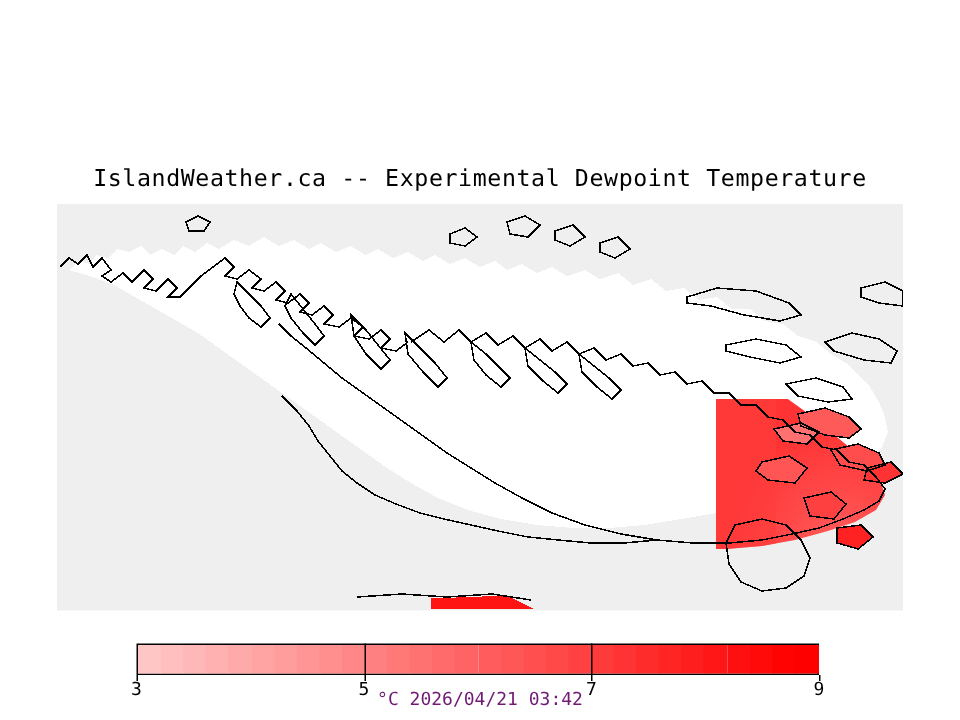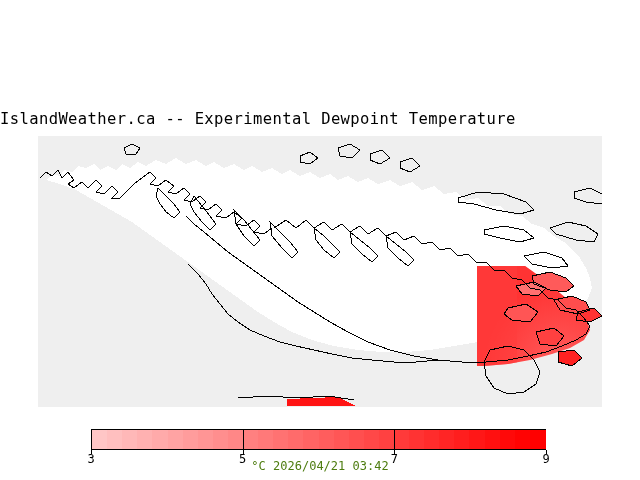--- a/index.html
+++ b/index.html
@@ -21,21 +21,21 @@
     height: 480px;
     background: #ffffff;
   }
 
   
   #map-title {
     position: absolute;
     left: 0;
     top: 110px;
     width: 640px;
-    text-align: left;
+    text-align: center;
     font-family: "DejaVu Sans Mono", "Liberation Mono", monospace;
     font-size: 15.5px;
     letter-spacing: 0.4px;
     color: #000000;
     white-space: nowrap;
   }
 
   
   #map-panel {
     position: absolute;
@@ -99,21 +99,21 @@
     white-space: nowrap;
   }
   #colorbar-caption {
     position: absolute;
     left: 0;
     top: 459px;
     width: 640px;
     text-align: center;
     font-family: "DejaVu Sans Mono", "Liberation Mono", monospace;
     font-size: 12px;
-    color: #4d7c0f;
+    color: #701a75;
     white-space: nowrap;
   }
 </style>
 </head>
 <body>
 
 <div id="app">
 
   <div id="map-title">IslandWeather.ca -- Experimental Dewpoint Temperature</div>
 

